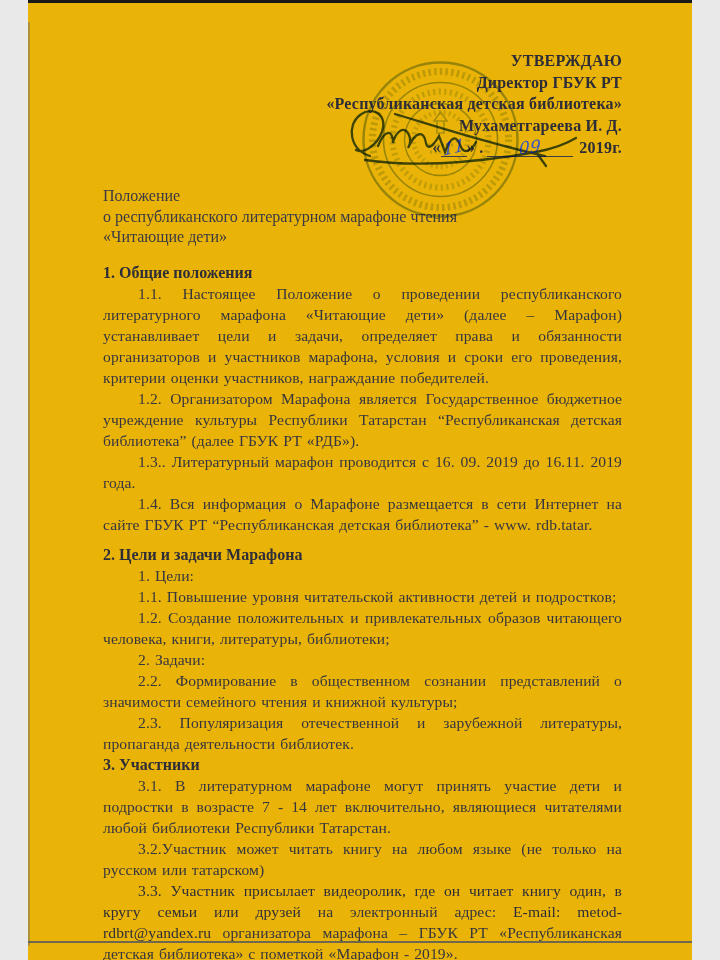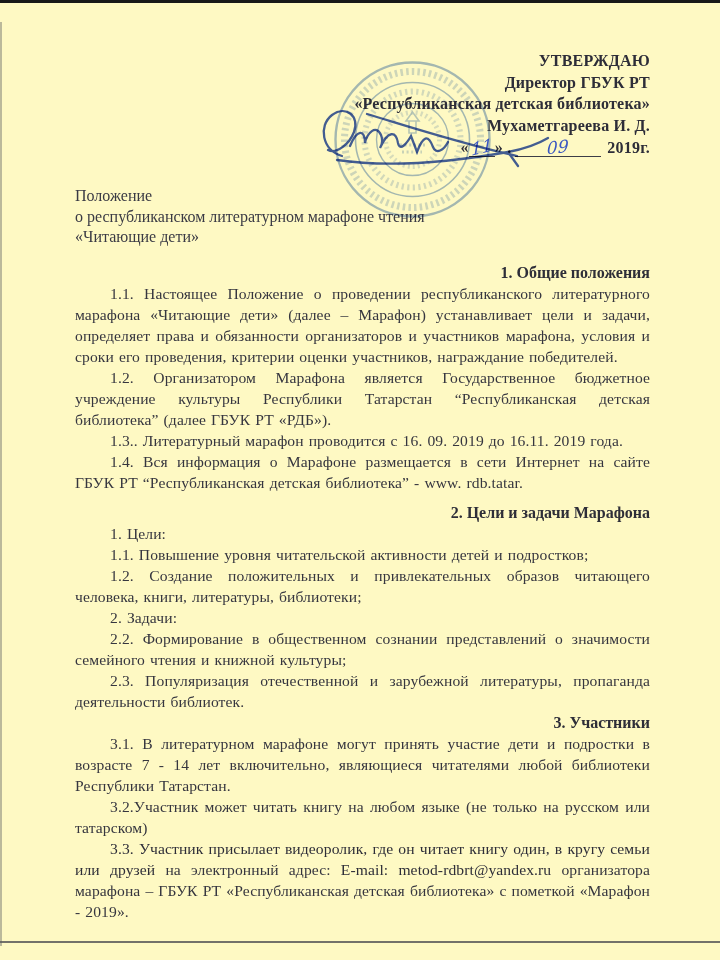--- a/index.html
+++ b/index.html
@@ -1,18 +1,18 @@
 <!DOCTYPE html>
 <html><head>
 <meta charset="utf-8">
 <style>
   html,body{margin:0;padding:0;background:#e9e9e9;}
   .page{
-    position:relative;width:720px;height:960px;margin:0 auto;
-    background:#fef9c3;overflow:hidden;
+    position:relative;width:664px;height:960px;margin:0 auto;
+    background:#eab308;overflow:hidden;
     font-family:"Liberation Serif", serif;color:#36363f;
   }
   .edge-top{position:absolute;top:0;left:0;right:0;height:3px;background:#181818;}
   .edge-bottom{position:absolute;top:941px;left:0;right:0;height:2px;background:#5a5a5a;opacity:.85;}
   .edge-left{position:absolute;top:22px;bottom:14px;left:0;width:2px;background:#6a6a6a;opacity:.45;}
 
   
   .approval{
     position:absolute;top:50px;right:70px;width:360px;
     text-align:right;font-weight:bold;font-size:16px;line-height:21.5px;
@@ -31,21 +31,21 @@
   .date-dot{font-weight:bold;}
 
   
   .stamp{position:absolute;left:330px;top:57px;z-index:2;opacity:.62;mix-blend-mode:multiply;}
   .signature{position:absolute;left:312px;top:100px;z-index:4;mix-blend-mode:multiply;}
 
   
   .content{position:absolute;left:75px;right:70px;top:186px;z-index:1;}
   .doc-title{text-align:left;font-size:16px;line-height:20.5px;color:#3a3a44;}
   .sec-heading{
-    text-align:right;font-weight:bold;font-size:16px;line-height:21px;
+    text-align:left;font-weight:bold;font-size:16px;line-height:21px;
     color:#2e2e38;margin:0;
   }
   .sec-heading.gap-lg{margin-top:14px;}
   .sec-heading.gap-md{margin-top:9px;}
   .content p{
     margin:0;text-indent:35px;text-align:justify;
     font-size:15.6px;line-height:21px;letter-spacing:.1px;word-spacing:1px;
   }
   .content p .b{font-weight:normal;color:#2e2e38;}
 </style>
@@ -86,21 +86,21 @@
     <div class="line">«Республиканская детская библиотека»</div>
     <div class="line">Мухаметгареева И. Д.</div>
     <div class="line dateline">
       <span>«</span><span class="blank-day"><span class="hand day">11</span></span><span>»</span>
       <span class="date-dot">.</span><span class="blank-mon"><span class="hand mon">09</span></span><span>2019г.</span>
     </div>
   </div>
 
   <div class="content">
     <div class="doc-title">Положение</div>
-    <div class="doc-title">о республиканском литературном марафоне чтения</div>
+    <div class="doc-title">о республиканского литературном марафоне чтения</div>
     <div class="doc-title">«Читающие дети»</div>
     <div id="sections">
         <div class="sec-heading gap-lg">1. Общие положения</div>
         <p><span>1.1. Настоящее Положение о проведении республиканского  литературного марафона «Читающие дети» (далее – Марафон) устанавливает цели и задачи, определяет права и обязанности организаторов и участников марафона, условия и сроки его проведения, критерии оценки участников, награждание победителей.</span></p>
         <p><span>1.2. Организатором Марафона является Государственное бюджетное учреждение культуры Республики Татарстан “Республиканская детская библиотека” (далее ГБУК РТ «РДБ»).</span></p>
         <p><span>1.3.. Литературный марафон проводится с  16. 09. 2019 до 16.11. 2019  года.</span></p>
         <p><span>1.4. Вся информация о Марафоне размещается в сети Интернет на сайте ГБУК РТ “Республиканская детская библиотека” - www. rdb.tatar.</span></p>
         <div class="sec-heading gap-md">2. Цели и задачи Марафона</div>
         <p><span>1. Цели:</span></p>
         <p><span>1.1. Повышение уровня читательской активности детей и подростков;</span></p>

